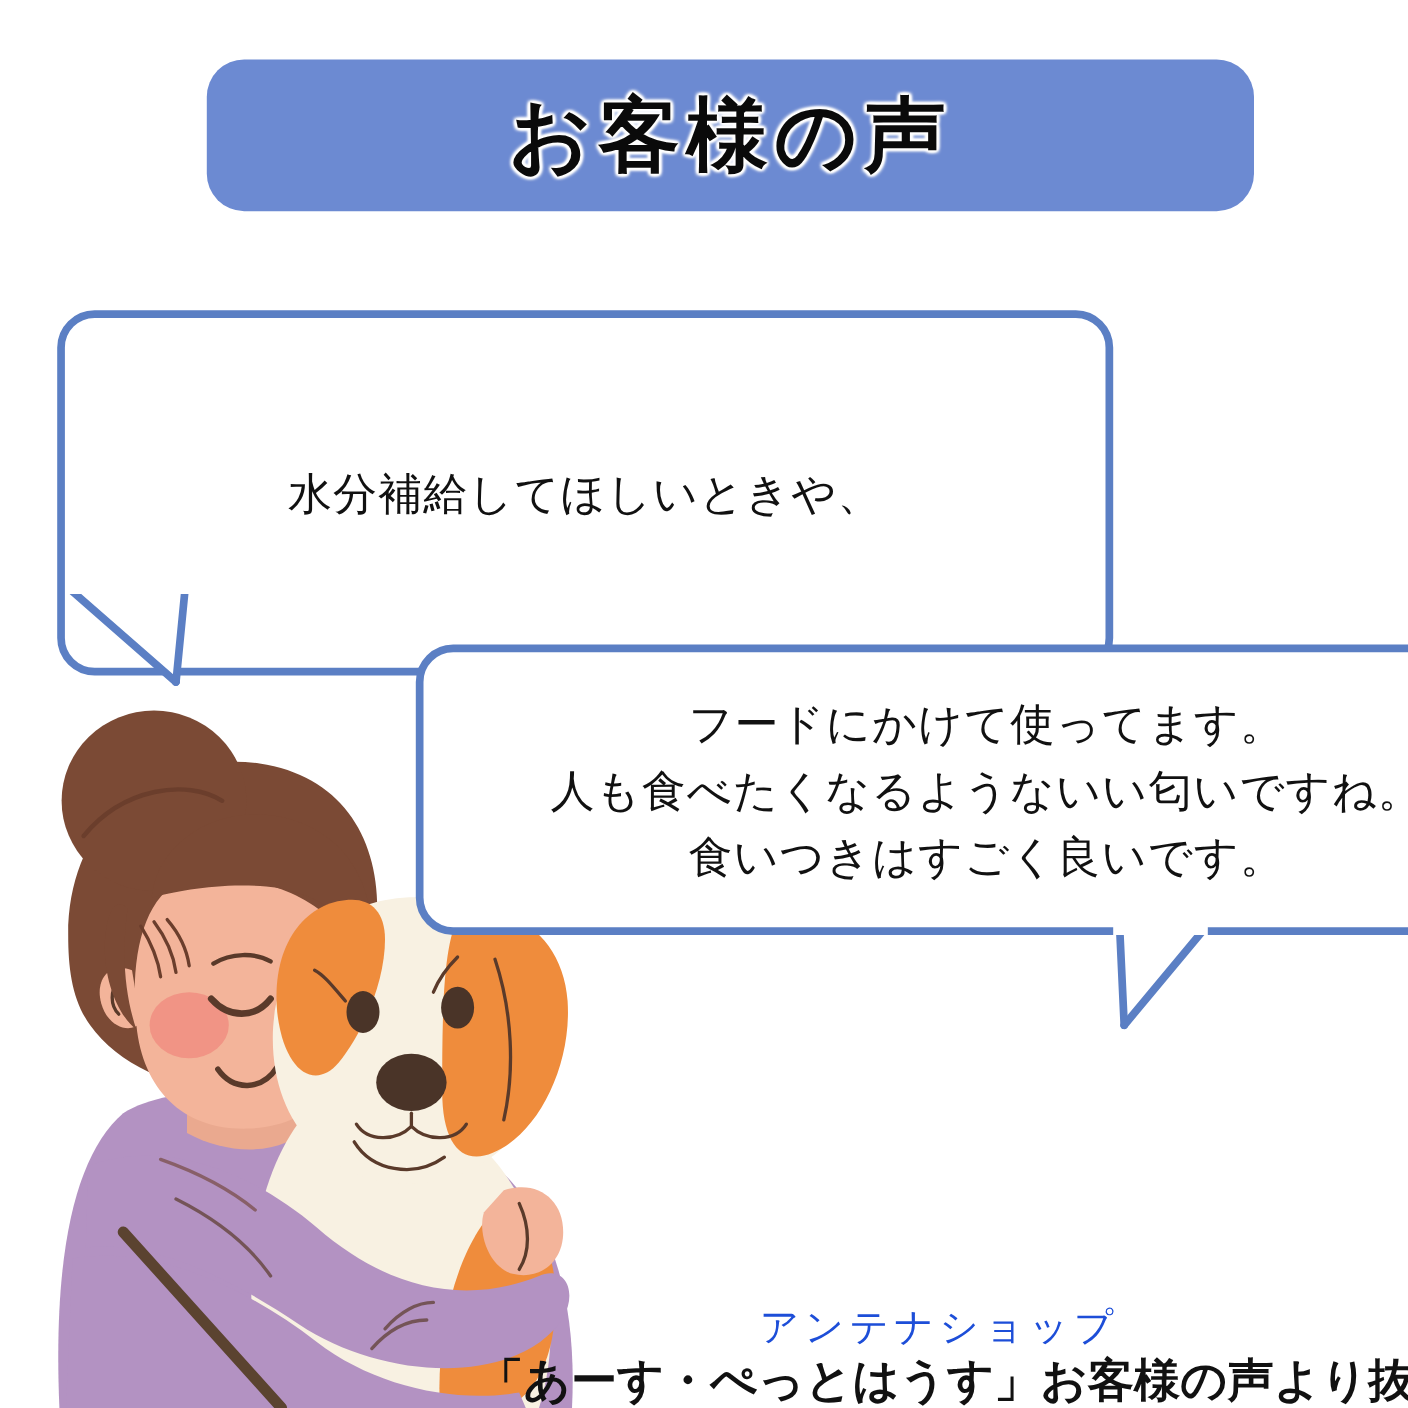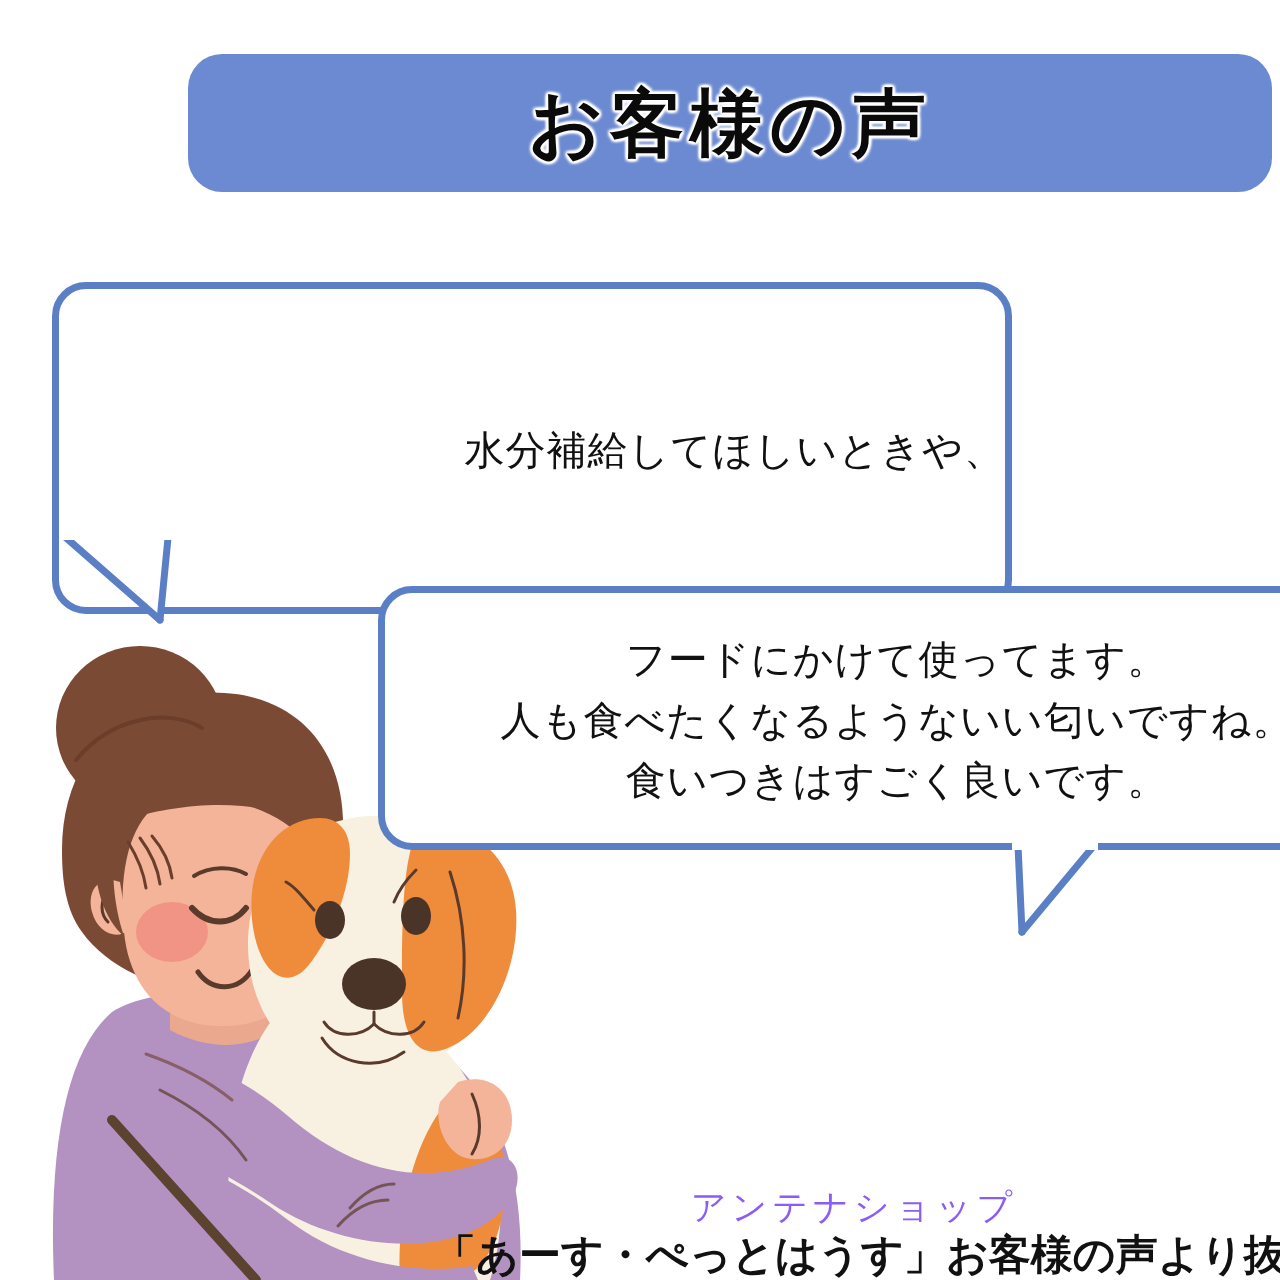--- a/index.html
+++ b/index.html
@@ -15,21 +15,21 @@
     background: #ffffff;
     overflow: hidden;
     font-family: "Liberation Sans", "DejaVu Sans", sans-serif;
   }
 
   
   .banner {
     position: absolute;
     left: 188px;
     top: 54px;
-    width: 1084px;
+    width: 952px;
     height: 138px;
     background: #6c8ad2;
     border-radius: 34px;
     display: flex;
     align-items: center;
     justify-content: center;
   }
   .banner-title {
     font-family: "DejaVu Sans", "Liberation Sans", sans-serif;
     font-size: 74px;
@@ -63,23 +63,23 @@
     text-align: center;
     letter-spacing: 1px;
     white-space: nowrap;
   }
   #bubble-1 {
     left: 52px;
     top: 282px;
     width: 960px;
     height: 332px;
     display: flex;
-    flex-direction: column;
+    flex-direction: row;
     justify-content: center;
-    align-items: flex-end;
+    align-items: center;
     padding-top: 4px;
   }
   #bubble-2 {
     left: 378px;
     top: 586px;
     width: 1038px;
     height: 264px;
     display: flex;
     flex-direction: column;
     justify-content: center;
@@ -108,21 +108,21 @@
     position: absolute;
     right: 6px;
     bottom: 0px;
     width: 840px;
     text-align: center;
     z-index: 8;
   }
   .footer-line1 {
     font-family: "DejaVu Serif", "Liberation Serif", serif;
     font-size: 35px;
-    color: #8b5cf6;
+    color: #1d4ed8;
     letter-spacing: 5px;
     line-height: 1.28;
     white-space: nowrap;
   }
   .footer-line2 {
     font-family: "DejaVu Sans", "Liberation Sans", sans-serif;
     font-size: 42px;
     font-weight: 700;
     color: #111111;
     letter-spacing: 0px;

